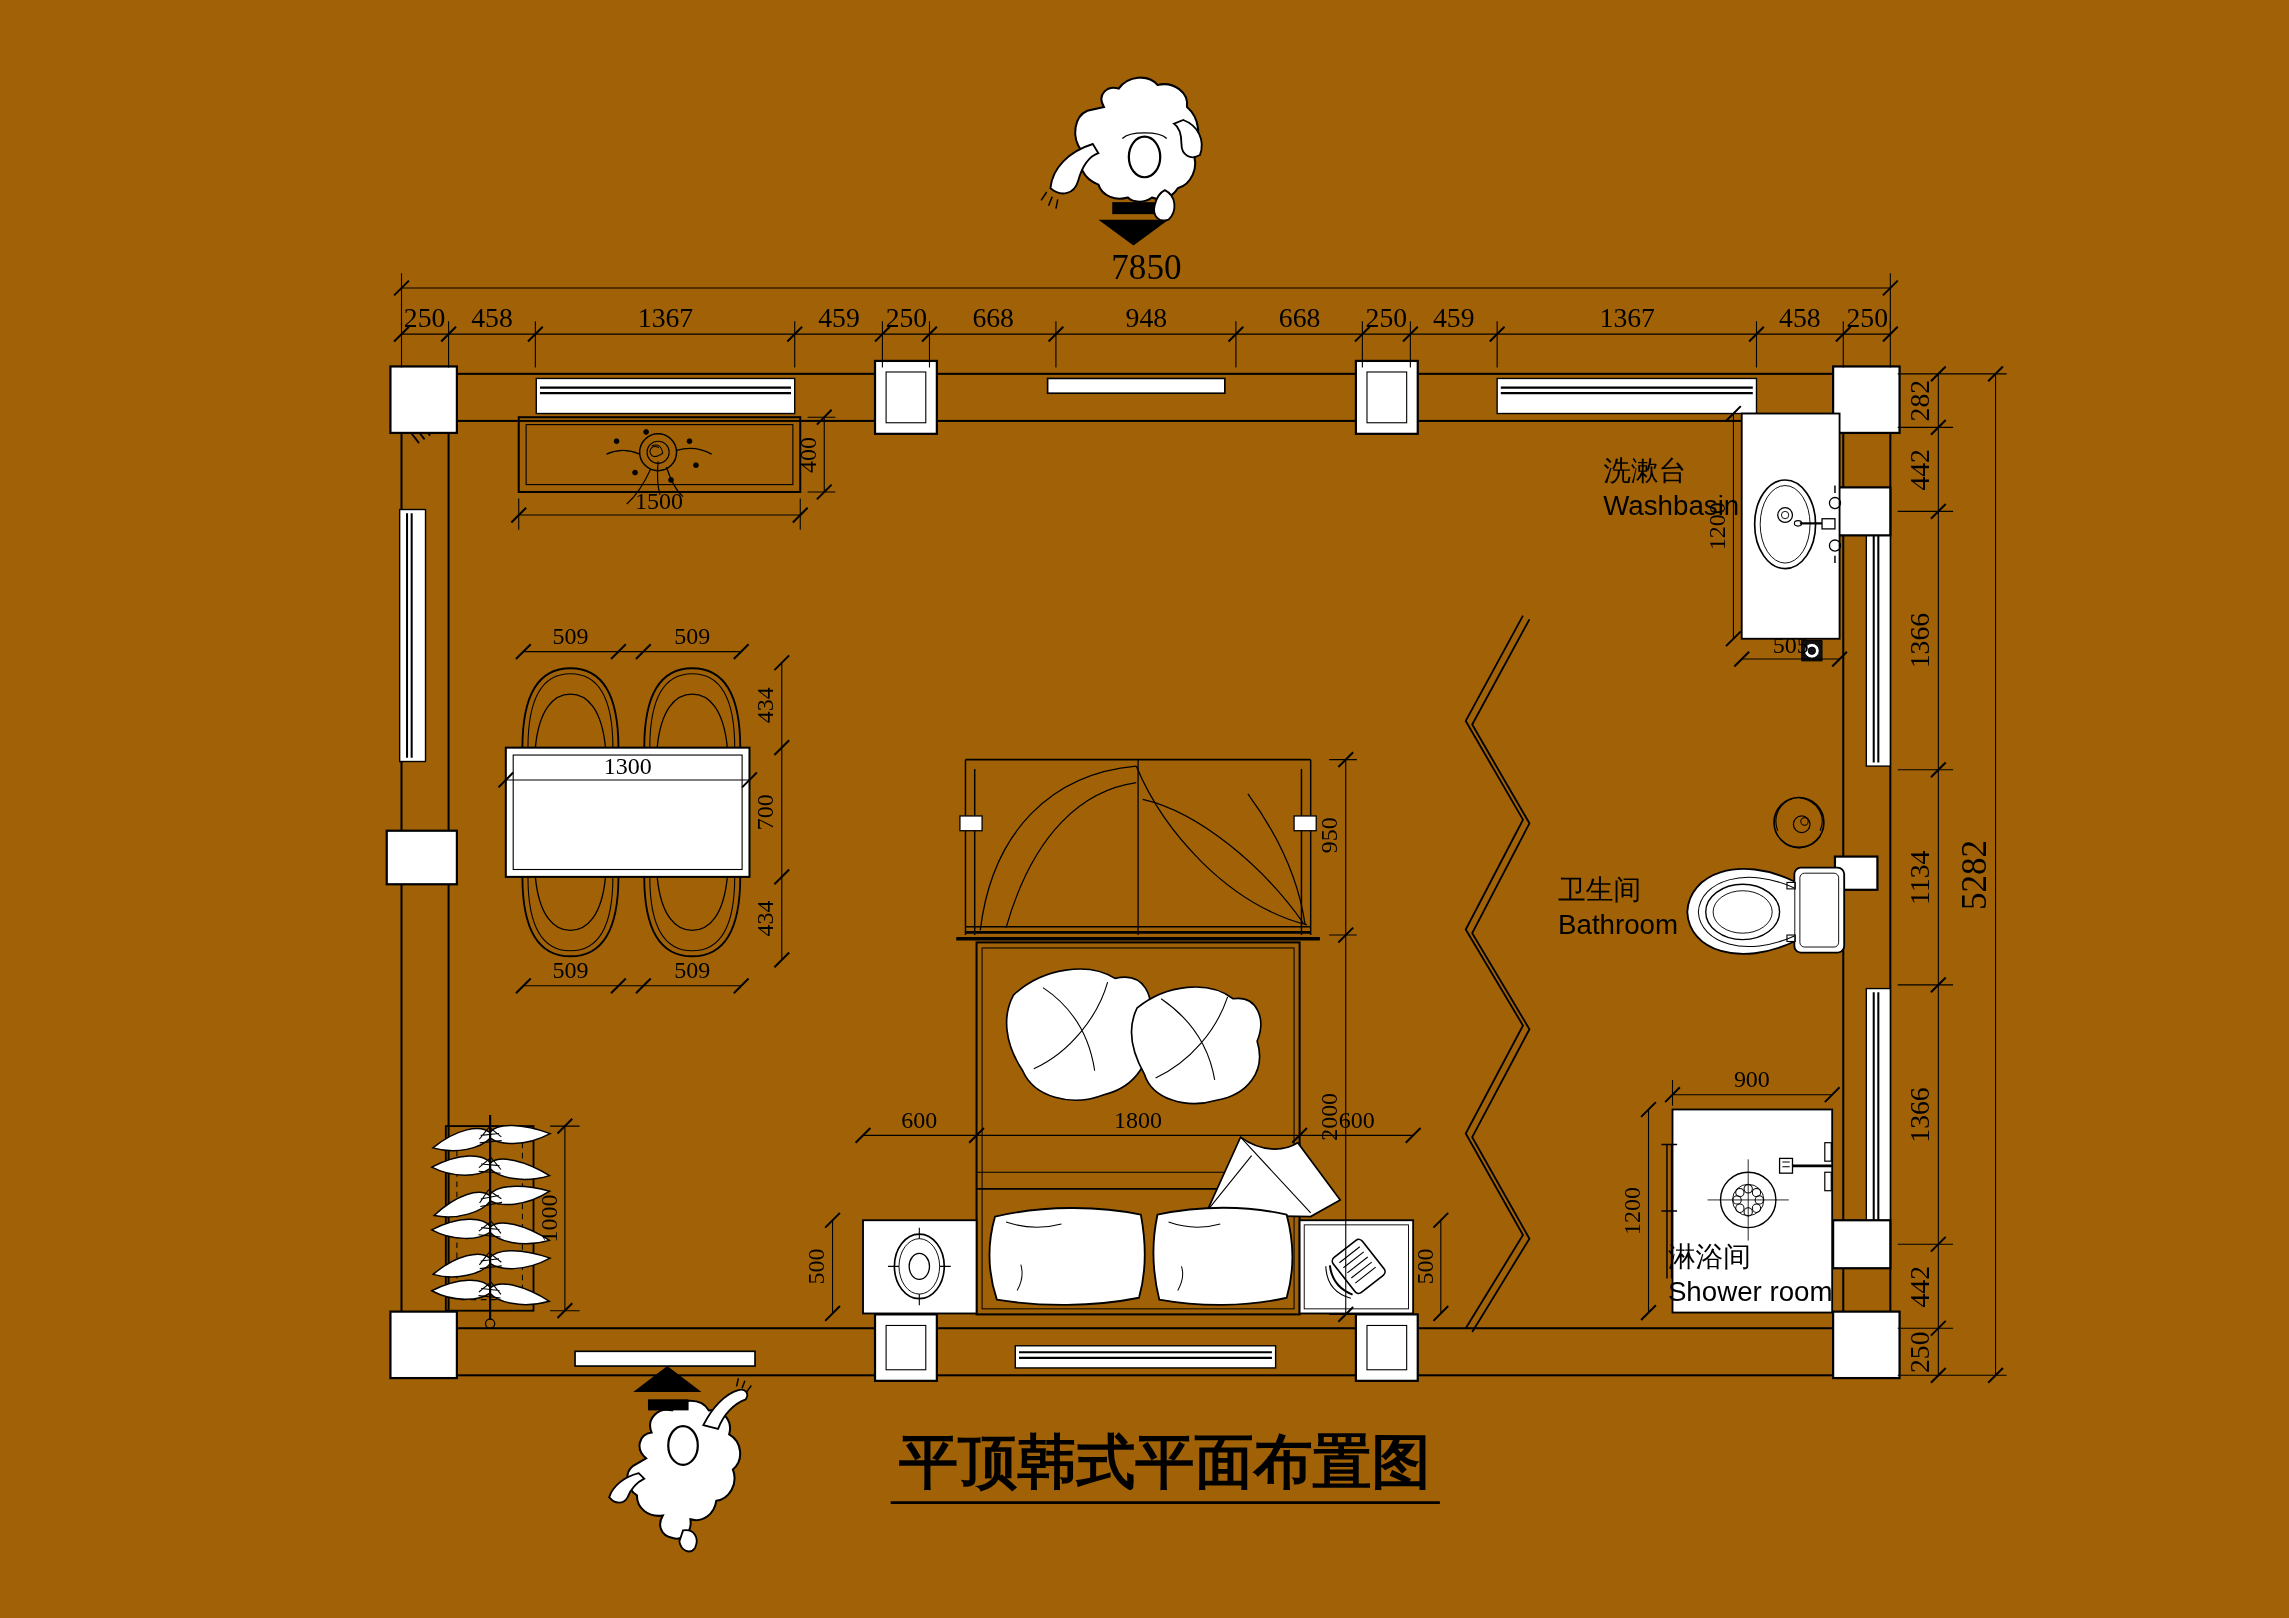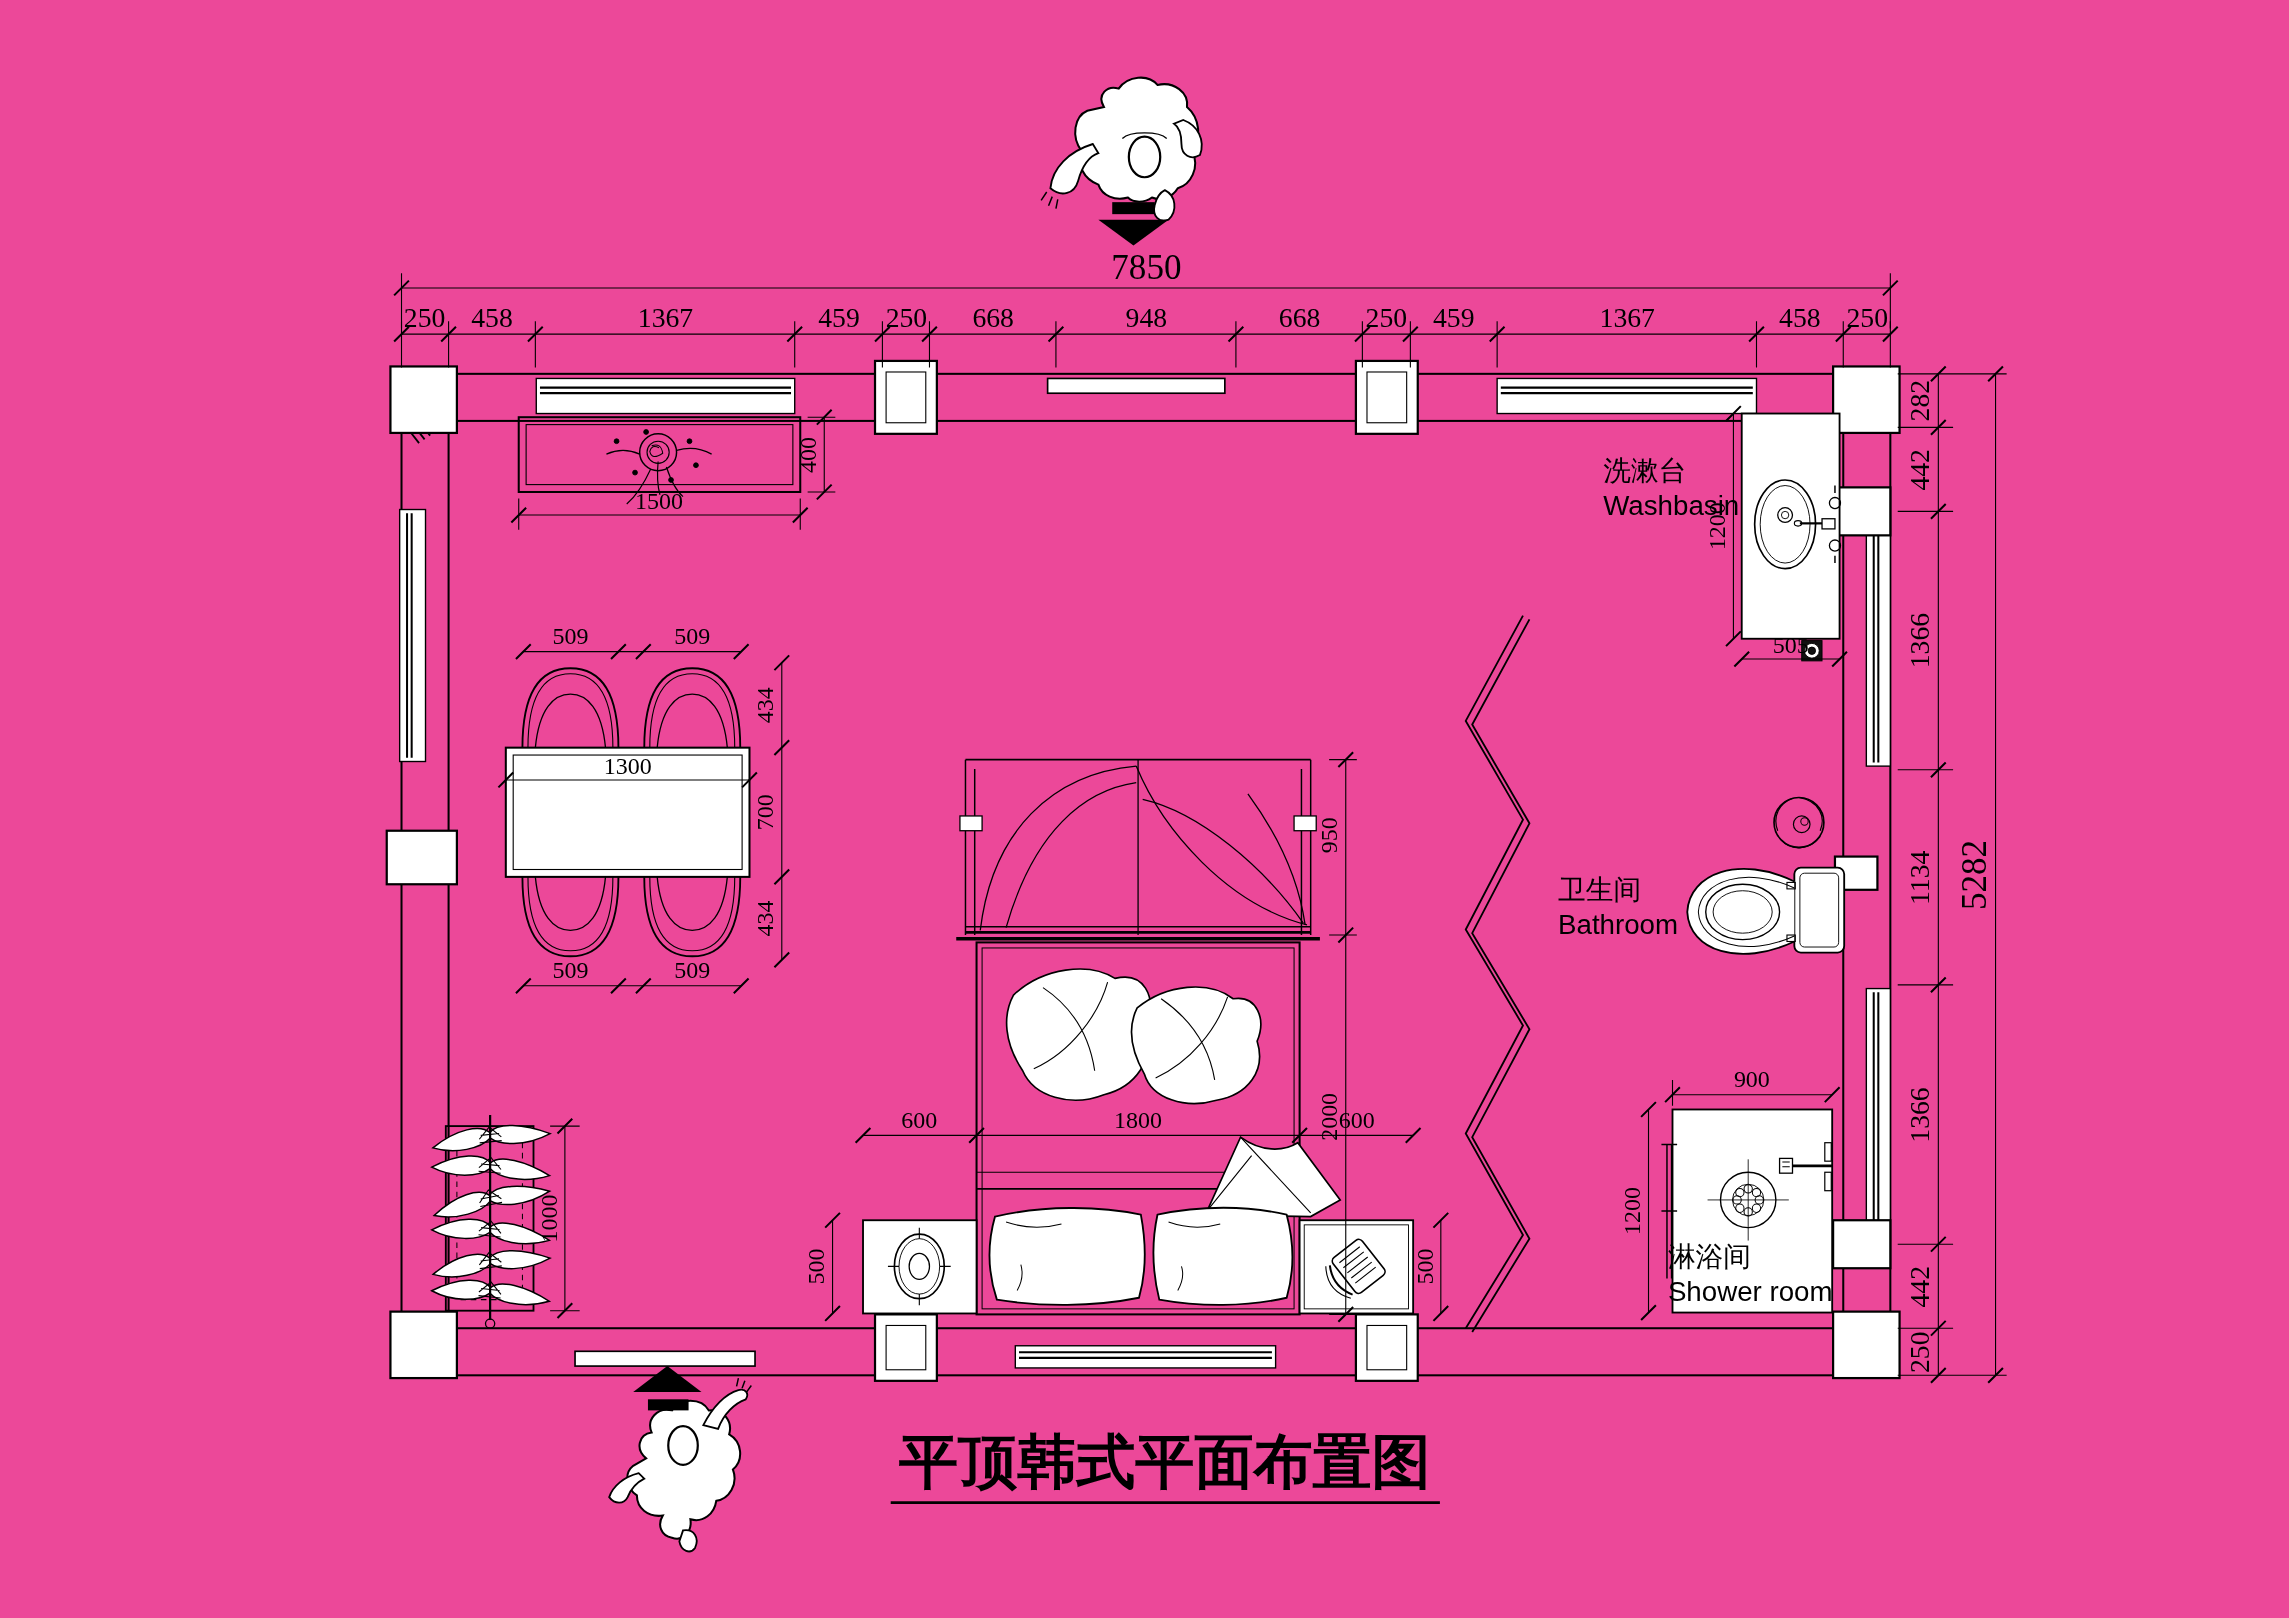--- a/index.html
+++ b/index.html
@@ -1,16 +1,16 @@
 <!DOCTYPE html>
 <html style="font-size:14.8px"><head>
 <meta charset="utf-8">
 <style>
   html,body{margin:0;padding:0;background:#fff;}
-  .stage{width:2290px;height:1619px;position:relative;background:#ec4899;overflow:hidden;}
+  .stage{width:2290px;height:1619px;position:relative;background:#a16207;overflow:hidden;}
   svg{display:block;}
   text{fill:#000;}
   .dimtxt{font-family:"Liberation Serif","DejaVu Serif",serif;}
   .lbltxt{font-family:"Liberation Sans","DejaVu Sans",sans-serif;}
   .titletxt{font-family:"Liberation Sans","DejaVu Sans",sans-serif;font-weight:bold;}
 </style>
 </head>
 <body>
 
 <div class="stage">

